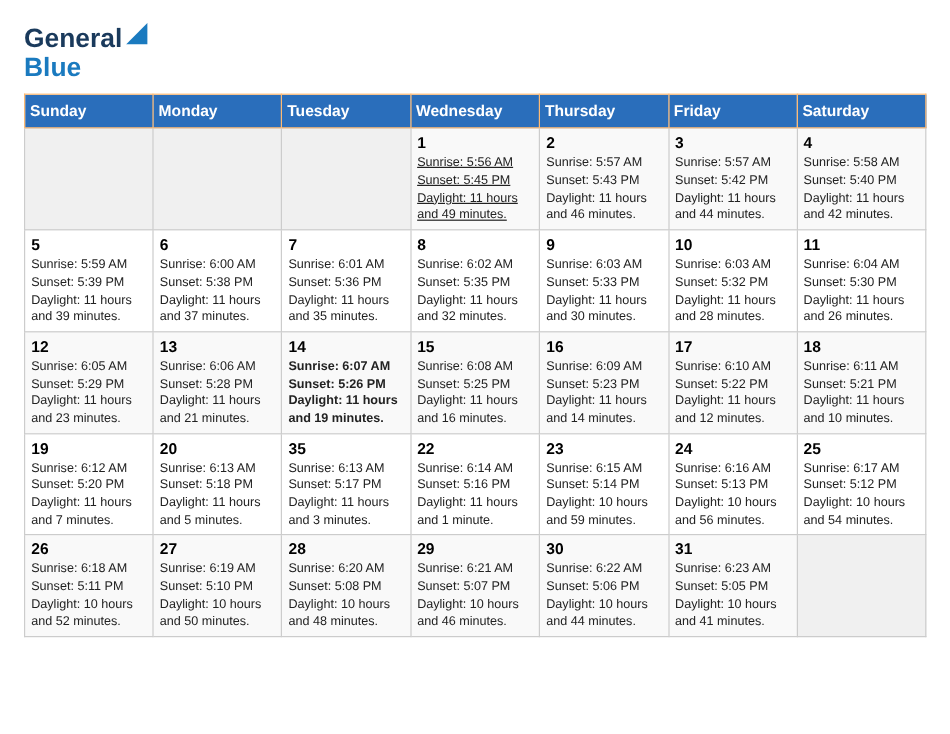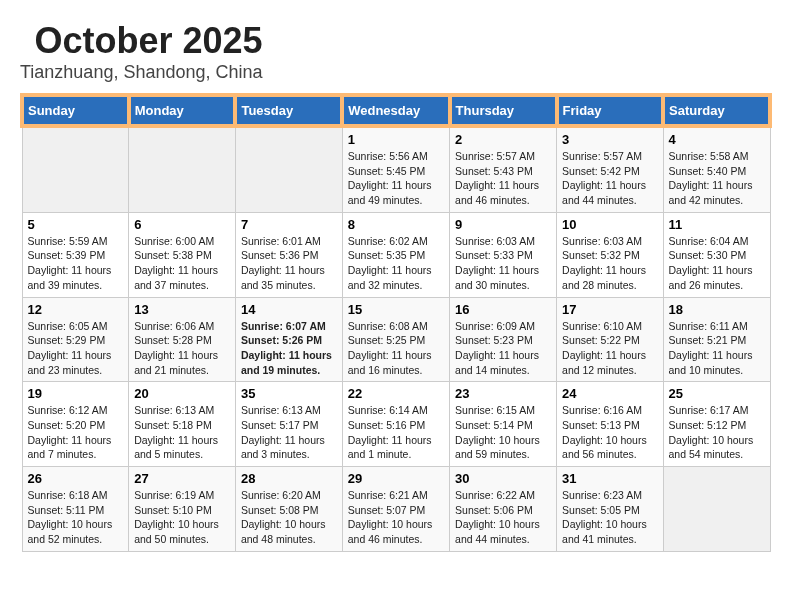--- a/index.html
+++ b/index.html
@@ -48,21 +48,21 @@
       font-size: 11px;
     }
     .calendar thead tr {
       background-color: #2a6ebb;
     }
     .calendar thead th {
       color: #fff;
       padding: 6px 4px;
       text-align: left;
       font-size: 13px;
-      border: 4px solid #fdba74;
+      border: 1px solid #fdba74;
     }
     .calendar tbody tr {
       vertical-align: top;
     }
     .calendar tbody td {
       border: 1px solid #ccc;
       padding: 4px 5px;
       width: 108px;
       min-height: 80px;
       vertical-align: top;
@@ -83,23 +83,30 @@
       line-height: 1.4;
     }
     .empty-cell {
       background: #f0f0f0 !important;
     }
   </style>
 </head>
 <body>
 
 <div class="header">
-  <div class="title-block">
-    <div class="month-title">October 2025</div>
-    <div class="location-title">Tianzhuang, Shandong, China</div>
+  <div class="logo">
+    <div style="display:flex;align-items:center;">
+      <span class="logo-text">General</span>
+      <span style="display:inline-block;margin-left:3px;margin-top:-4px;">
+        <svg width="18" height="18" viewBox="0 0 18 18">
+          <polygon points="0,18 18,18 18,0" fill="#1a7abf"></polygon>
+        </svg>
+      </span>
+    </div>
+    <span class="logo-text logo-blue">Blue</span>
   </div>
 </div>
 
 <table class="calendar">
   <thead>
     <tr>
     <th>Sunday</th>
         <th>Monday</th>
         <th>Tuesday</th>
         <th>Wednesday</th>
@@ -108,21 +115,21 @@
         <th>Saturday</th>
       </tr>
   </thead>
   <tbody id="calendar-body">
   <tr>
         <td class="empty-cell"></td>
         <td class="empty-cell"></td>
         <td class="empty-cell"></td>
         <td>
           <span class="day-number">1</span>
-          <div class="day-info" style="white-space: pre-line;">Sunrise: 5:56 AM
+          <div class="day-info" style="white-space: pre-line; text-decoration: underline;">Sunrise: 5:56 AM
 Sunset: 5:45 PM
 Daylight: 11 hours
 and 49 minutes.</div>
         </td>
         <td>
           <span class="day-number">2</span>
           <div class="day-info" style="white-space: pre-line;">Sunrise: 5:57 AM
 Sunset: 5:43 PM
 Daylight: 11 hours
 and 46 minutes.</div>

